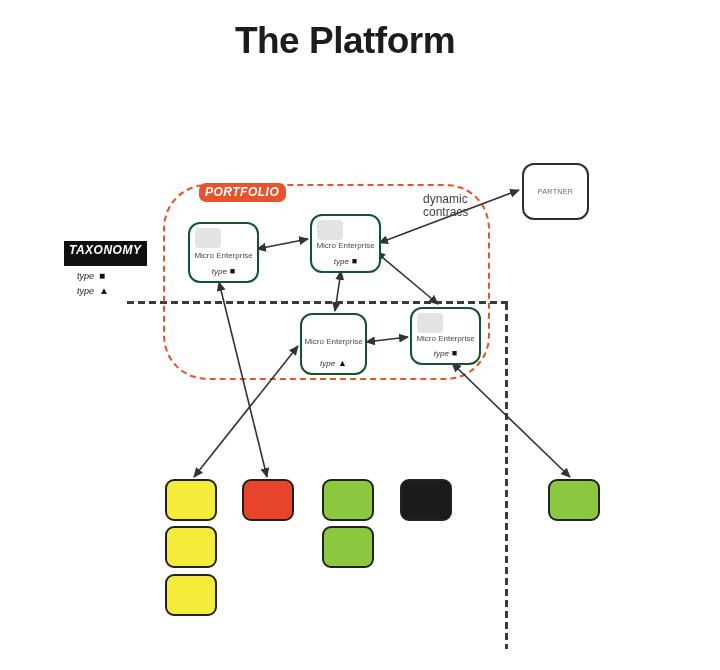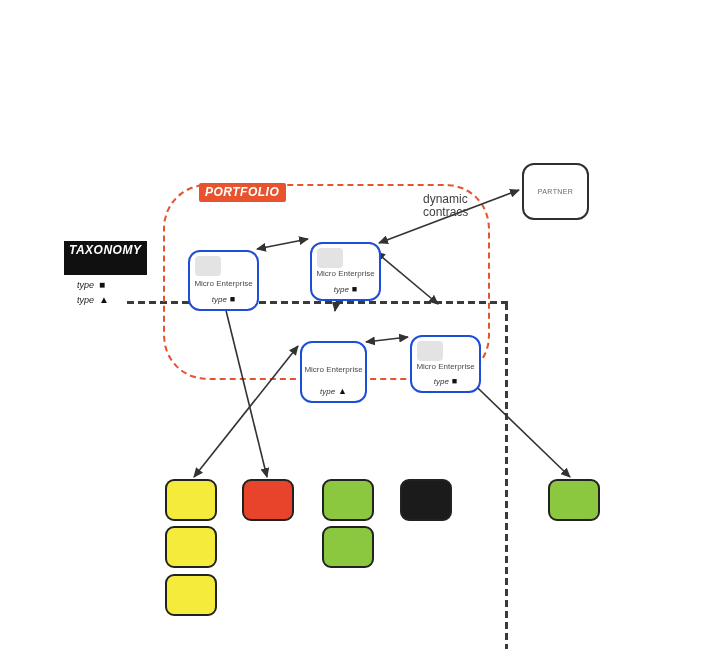--- a/index.html
+++ b/index.html
@@ -6,37 +6,37 @@
   body{
     width:720px;height:670px;position:relative;background:#ffffff;
     font-family:"Liberation Sans", sans-serif;overflow:hidden;
   }
   
   .title-wrap{position:absolute;left:0;top:12px;width:690px;text-align:center;}
   .title-line{font-size:37px;font-weight:bold;color:#1c1c1c;line-height:57px;letter-spacing:-0.5px;}
   
   .taxonomy{position:absolute;left:64px;top:240px;}
   .taxonomy-title{display:inline-block;background:#101010;color:#ffffff;font-style:italic;
-    font-weight:bold;font-size:12px;padding:2px 6px 18px 5px;letter-spacing:0.5px;}
+    font-weight:bold;font-size:12px;padding:2px 6px 9px 5px;letter-spacing:0.5px;}
   .tax-item{display:flex;align-items:center;gap:5px;margin:5px 0 0 13px;}
   .tax-label{font-style:italic;font-size:9px;color:#222;}
   .tax-symbol{font-size:10px;color:#111;line-height:10px;}
   
   .portfolio{position:absolute;left:163px;top:184px;width:323px;height:192px;
     border:2px dashed #e8532e;border-radius:44px;background:transparent;}
   .portfolio-label{position:absolute;left:199px;top:183px;background:#e8532e;color:#fff;
     font-weight:bold;font-style:italic;font-size:12px;padding:2px 7px 3px 6px;border-radius:2px;
     letter-spacing:0.5px;z-index:30;}
   
   .dash-h{position:absolute;left:127px;top:301px;width:381px;height:3px;
     background:repeating-linear-gradient(90deg,#3a3a3a 0 7px,transparent 7px 11px);}
   .dash-v{position:absolute;left:505px;top:303px;width:3px;height:346px;
     background:repeating-linear-gradient(180deg,#3a3a3a 0 7px,transparent 7px 11px);}
   
-  .node{position:absolute;background:#ffffff;border:2px solid #1d4ed8;border-radius:12px;z-index:10;margin-top:28px;}
+  .node{position:absolute;background:#ffffff;border:2px solid #14532d;border-radius:12px;z-index:10;}
   .node .thumb{position:absolute;left:5px;top:4px;width:26px;height:20px;background:#e3e3e3;border-radius:4px;}
   .node .node-name{position:absolute;left:0;width:100%;text-align:center;font-size:8px;color:#4a4a4a;}
   .node .node-type{position:absolute;left:0;bottom:5px;width:100%;display:flex;justify-content:center;
     align-items:center;gap:3px;}
   .node .type-label{font-style:italic;font-size:8px;color:#333;}
   .node .type-symbol{font-size:9px;color:#111;line-height:9px;}
   #node-1{left:188px;top:222px;width:67px;height:57px;}
   #node-1 .node-name{top:27px;}
   #node-2{left:310px;top:214px;width:67px;height:55px;}
   #node-2 .node-name{top:25px;}
@@ -58,39 +58,40 @@
   #sq-b1{left:400px;top:479px;}
   #sq-g3{left:548px;top:479px;}
   
   #arrows{position:absolute;left:0;top:0;z-index:5;pointer-events:none;}
   #arrows line{stroke:#333333;stroke-width:1.6px;}
 </style>
 </head>
 <body>
 
 <div class="title-wrap">
+  <div class="title-line">The Platform</div>
 </div>
 
 <div class="taxonomy">
   <span class="taxonomy-title">TAXONOMY</span>
   <div class="tax-item">
     <span class="tax-label">type</span>
     <span class="tax-symbol">■</span>
   </div>
   <div class="tax-item">
     <span class="tax-label">type</span>
     <span class="tax-symbol">▲</span>
   </div>
 </div>
 
 <div class="dash-h"></div>
 <div class="dash-v"></div>
 
 <div class="portfolio" style="border-color: rgb(232, 83, 46);"></div>
-<span class="portfolio-label" style="background-color: rgb(232, 83, 46);">PORTFOLIO</span>
+<span class="portfolio-label" style="background-color: rgb(232, 83, 46); border-radius: 7px;">PORTFOLIO</span>
 
 <svg id="arrows" width="720" height="670" viewBox="0 0 720 670">
   <defs>
     <marker id="ah-end" markerUnits="userSpaceOnUse" markerWidth="10" markerHeight="9" refX="9" refY="4.5" orient="auto">
       <path d="M0,0 L10,4.5 L0,9 z" fill="#333333"></path>
     </marker>
     <marker id="ah-start" markerUnits="userSpaceOnUse" markerWidth="10" markerHeight="9" refX="1" refY="4.5" orient="auto">
       <path d="M10,0 L0,4.5 L10,9 z" fill="#333333"></path>
     </marker>
   </defs>

